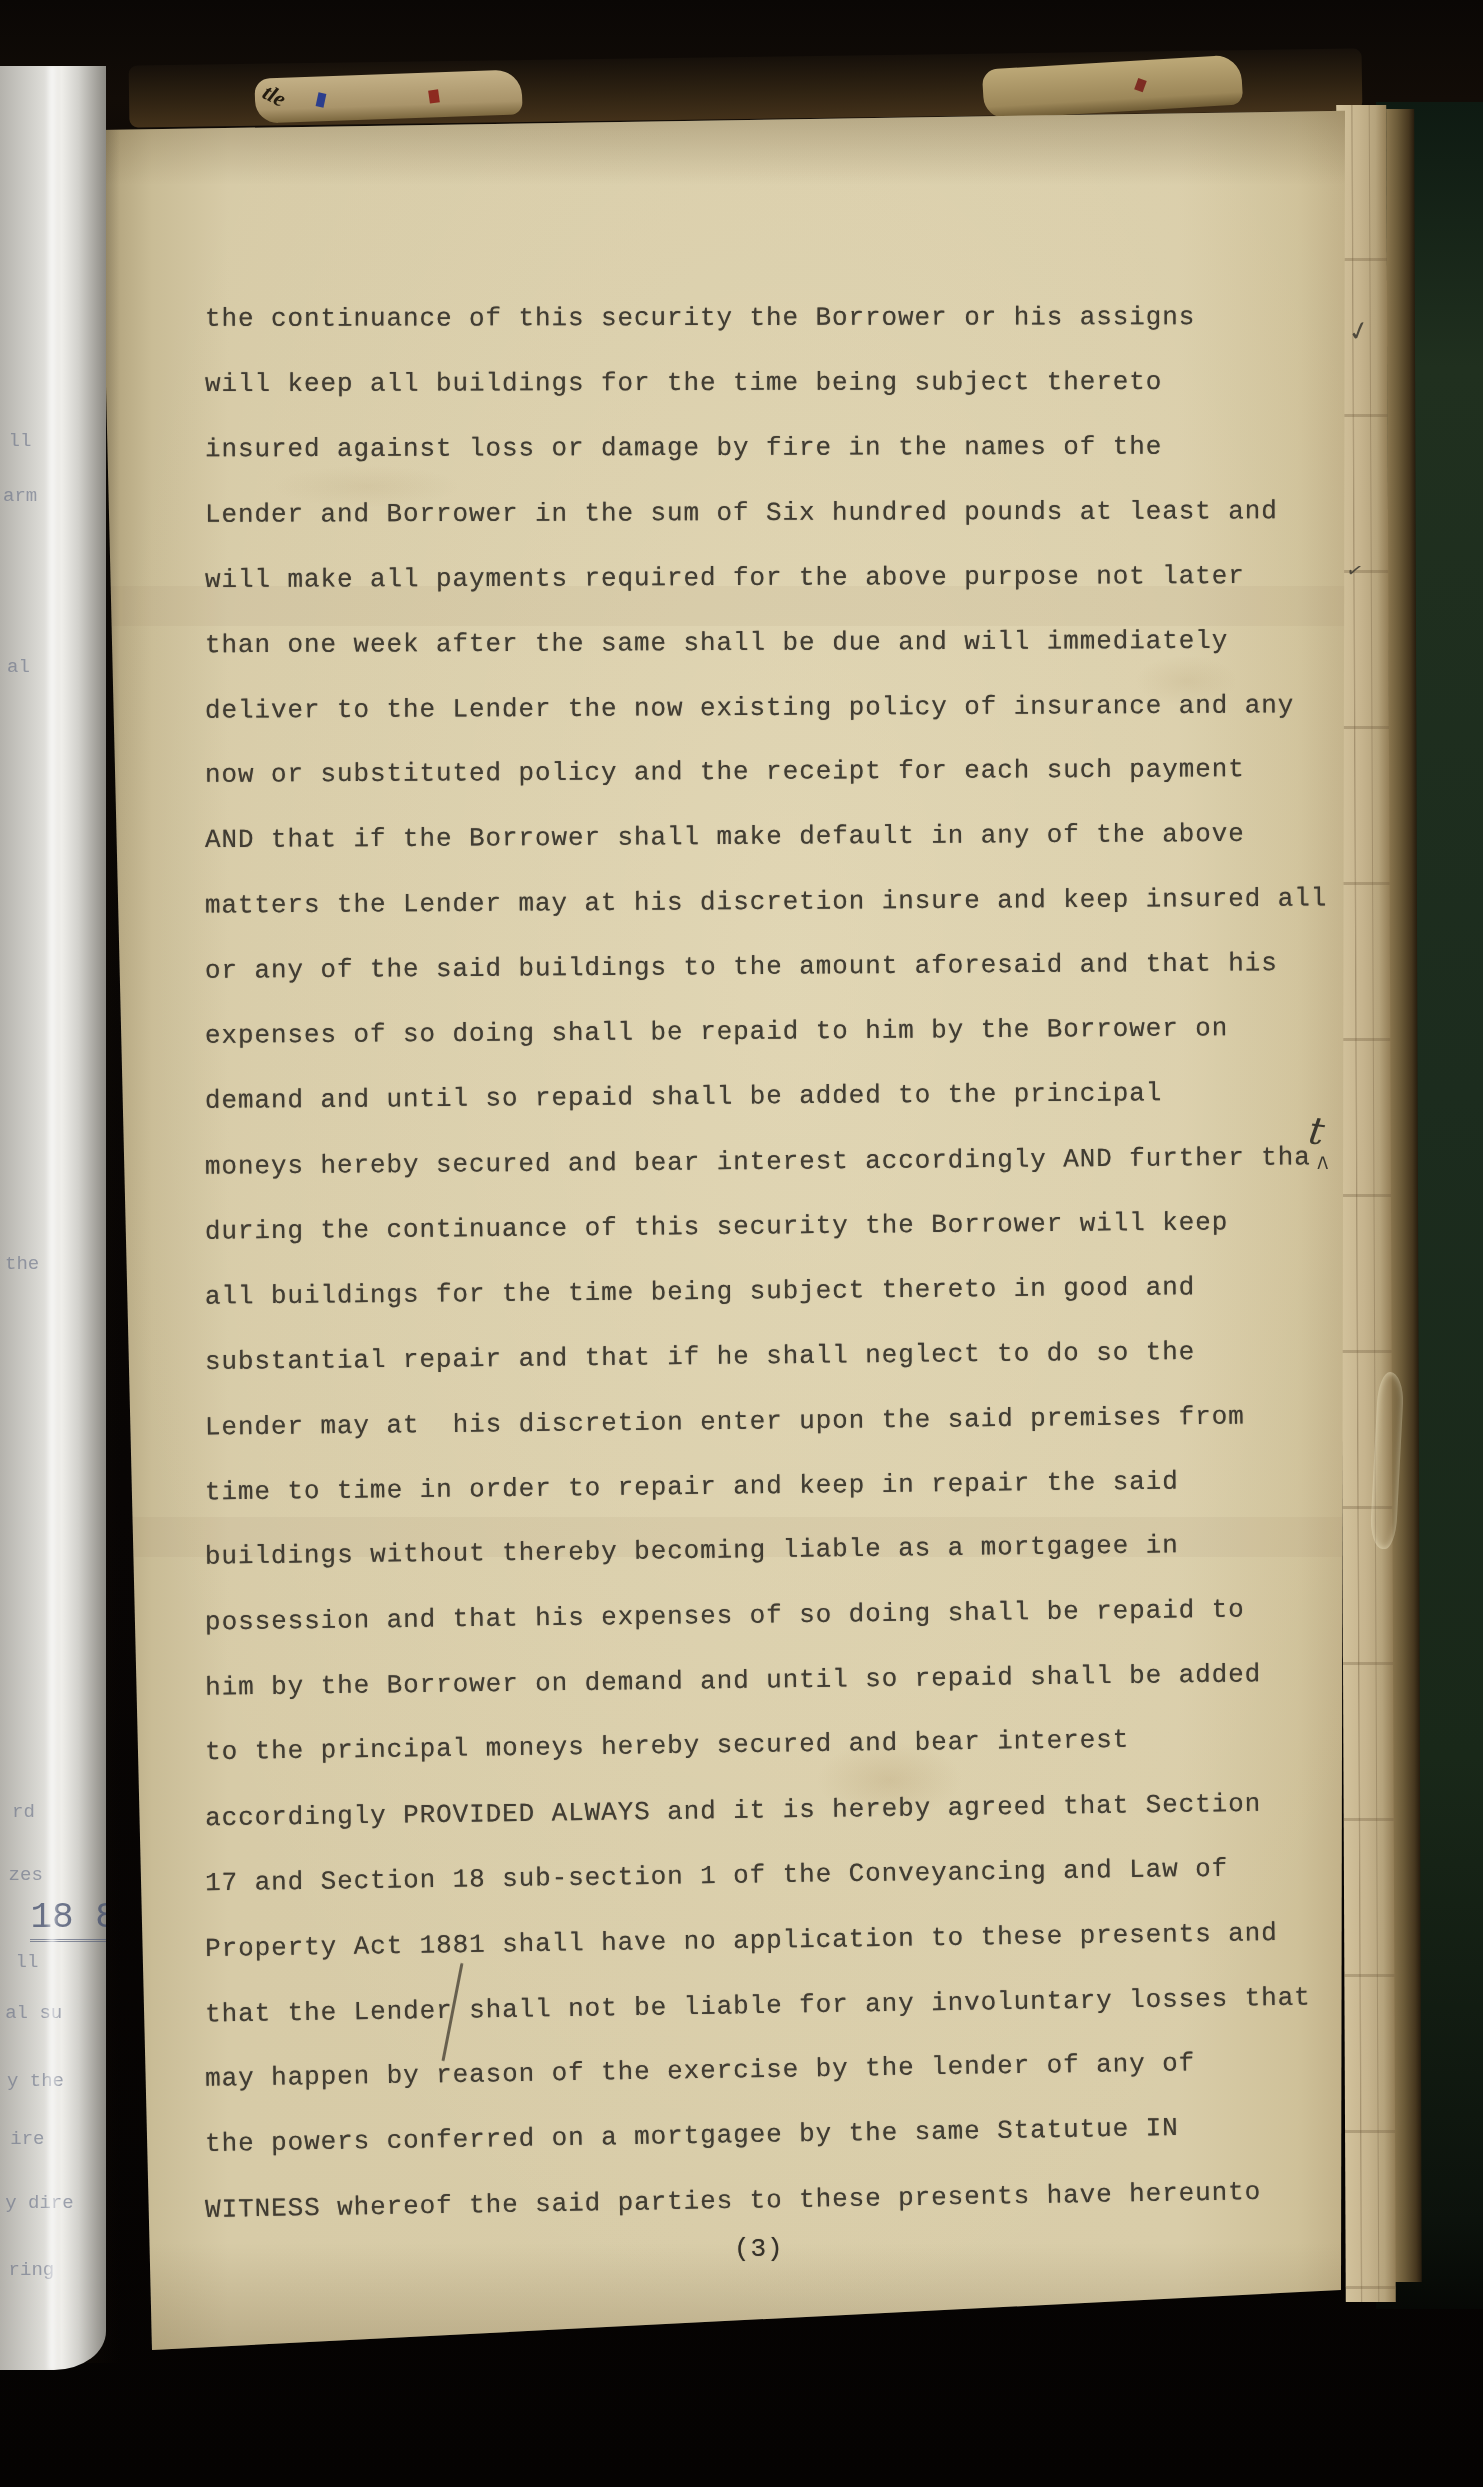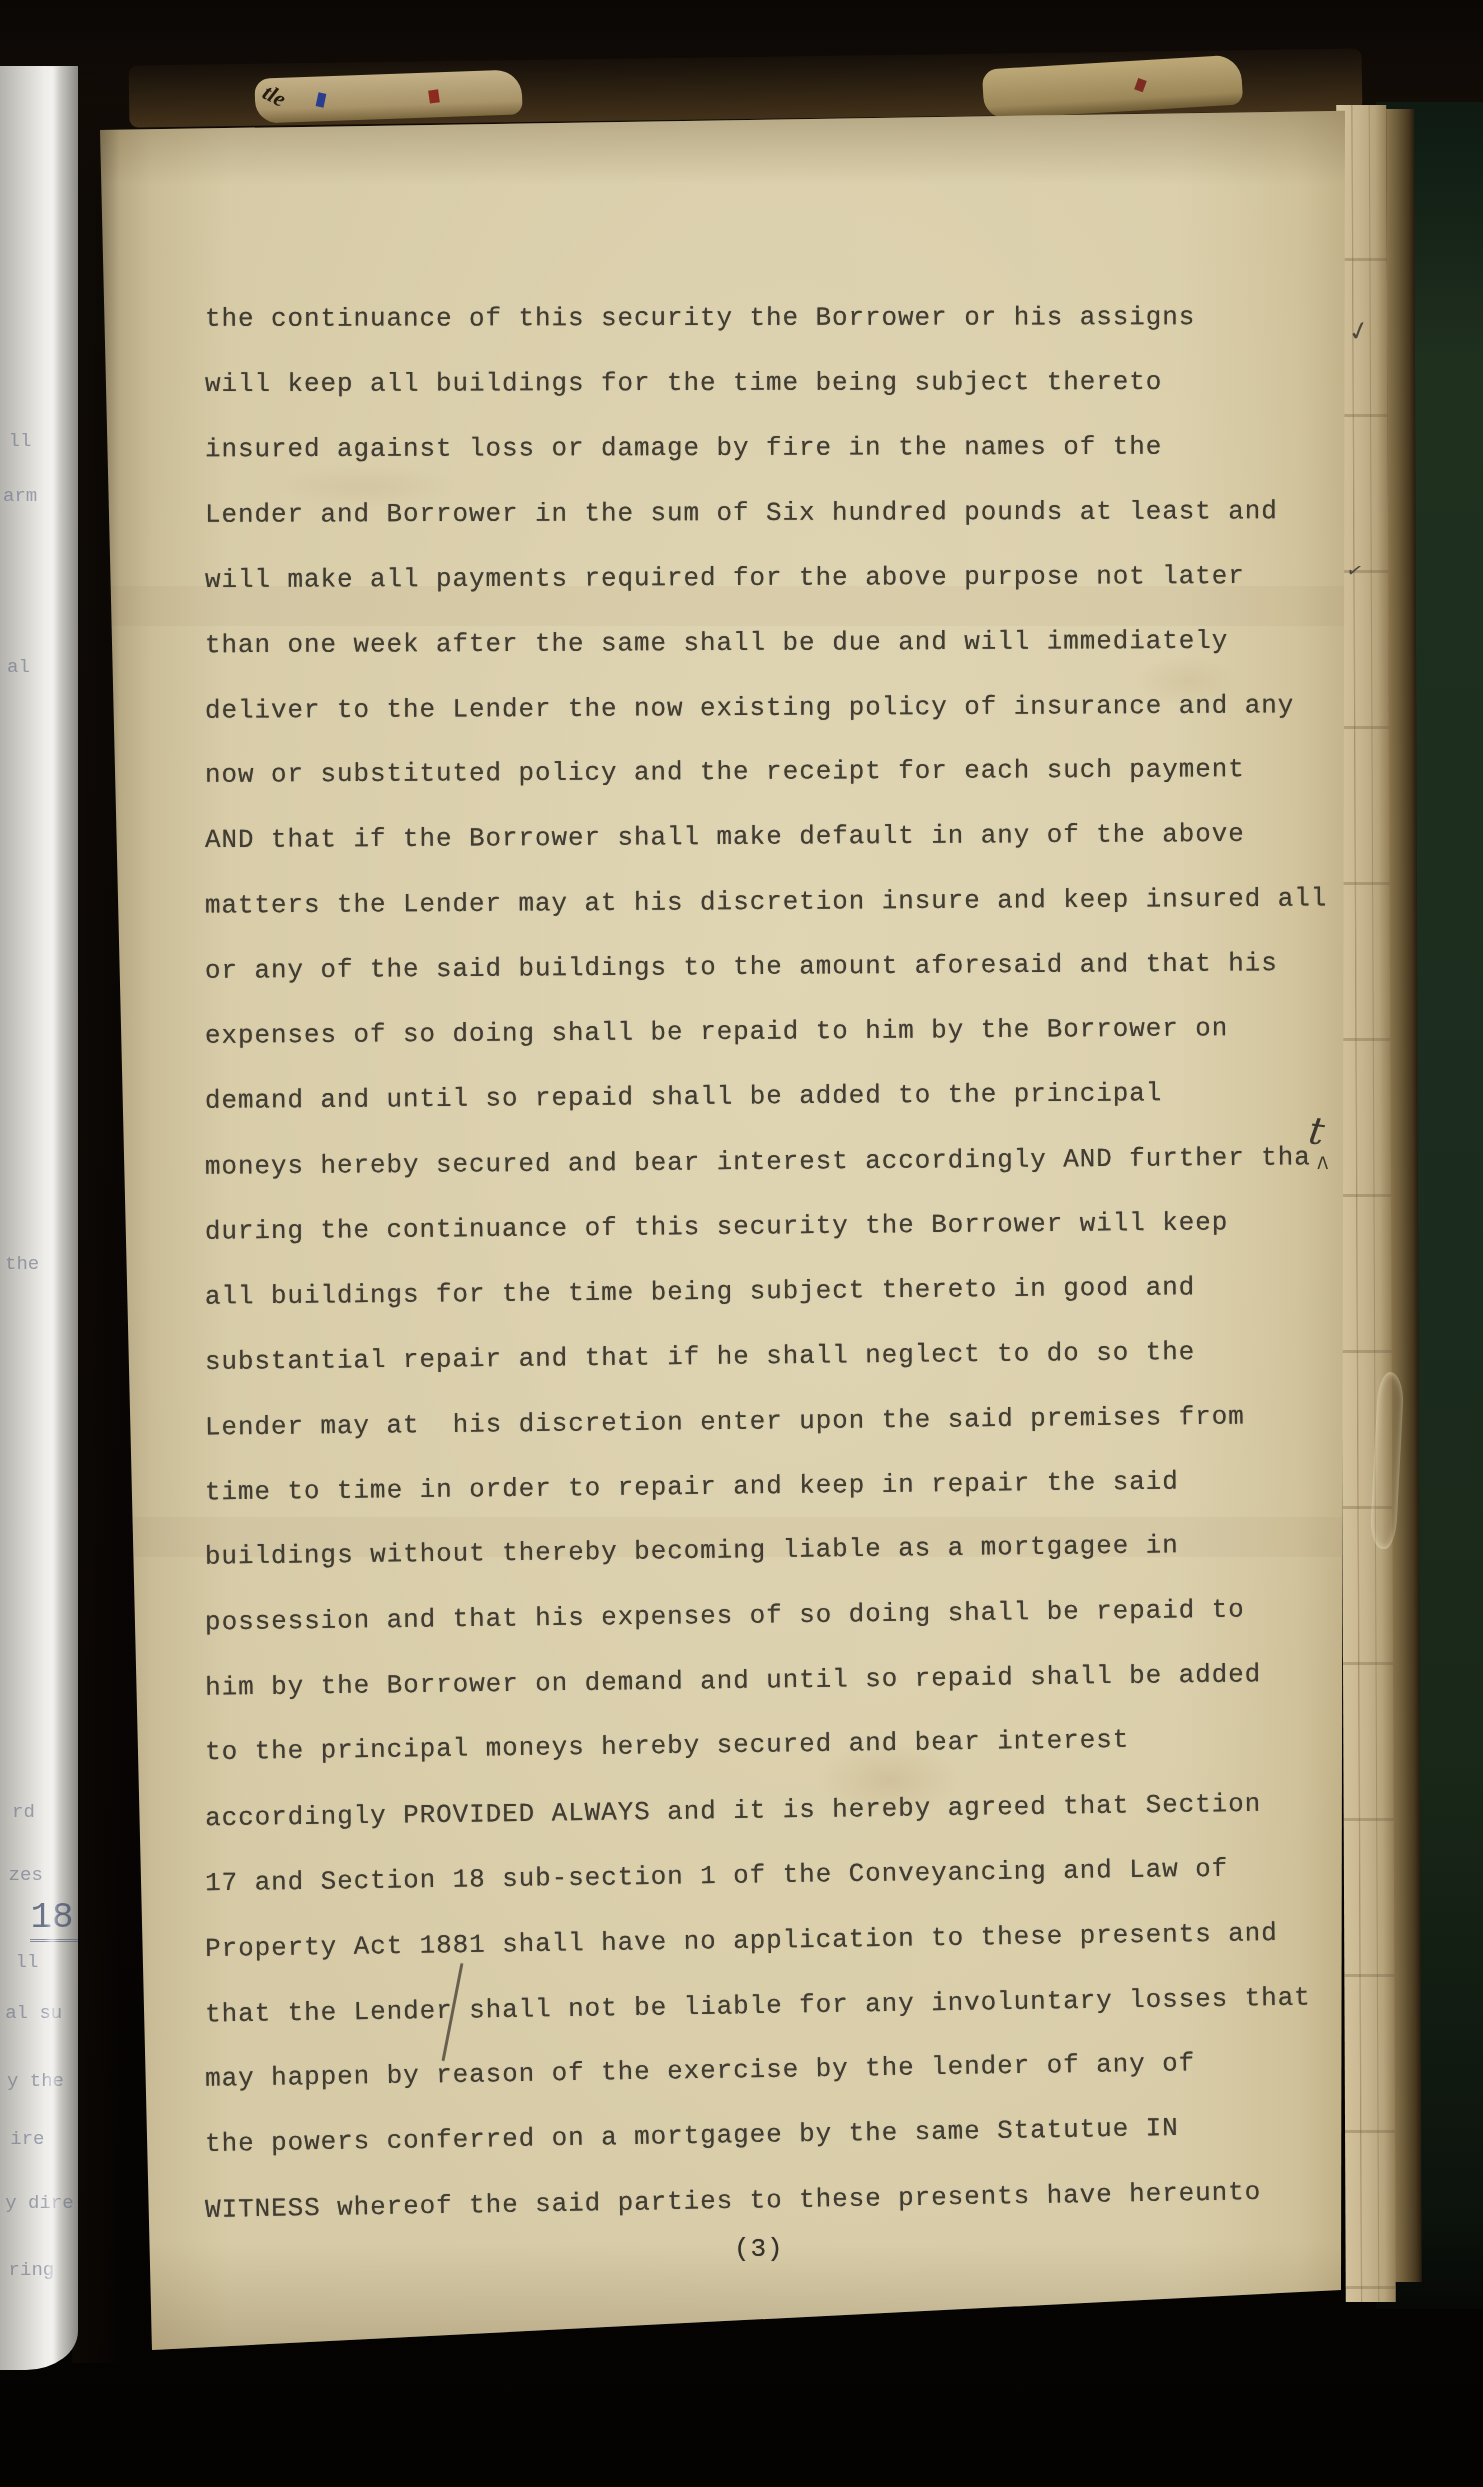--- a/index.html
+++ b/index.html
@@ -36,21 +36,21 @@
   .stain{position:absolute;border-radius:50%;}
   .line{position:absolute;white-space:pre;font-size:26px;letter-spacing:0.9px;color:#36322a;
         text-shadow:0 0 0.9px rgba(52,48,40,.65);opacity:.93;}
   .pagenum{position:absolute;left:634px;top:2131px;font-size:26px;letter-spacing:0.9px;color:#36322a;
         text-shadow:0 0 0.9px rgba(52,48,40,.6);}
   
   .gutter{position:absolute;left:72px;top:78px;width:48px;height:2285px;
         background:linear-gradient(90deg,rgba(18,12,6,.6),rgba(18,12,6,0));}
   .left-curl{position:absolute;left:0;top:66px;width:78px;height:2304px;overflow:hidden;
         border-bottom-right-radius:52px 39px;
-        background:linear-gradient(90deg,#b4b2ac 0%,#d7d6d1 35%,#efeeea 58%,#d2d1cc 74%,#a19f99 92%,#8b8983 100%);}
+        background:linear-gradient(90deg,#b4b2ac 0%,#d7d6d1 35%,#efeeea 58%,#d2d1cc 74%,#a19f99 92%,#8b8983 100%);padding-left:28px;}
   .left-curl::after{content:"";position:absolute;left:45px;top:0;width:14px;height:100%;
         background:linear-gradient(90deg,rgba(255,255,255,0),rgba(255,255,255,.65),rgba(255,255,255,0));
         filter:blur(1.7px);}
   .frag{position:absolute;font-size:19px;color:rgba(92,102,128,.55);filter:blur(0.6px);white-space:pre;}
   .frag.big{font-size:36px;color:rgba(72,82,112,.78);border-bottom:3.4px double rgba(72,82,112,.6);
         padding-bottom:0.9px;filter:blur(0.3px);margin-left:27px;}
   
   .top-strip{position:absolute;left:129px;top:57px;width:1233px;height:62px;transform:rotate(-.8deg);
         border-radius:8.6px;background:linear-gradient(180deg,#16100a 0%,#2e2212 55%,#43311a 100%);}
   .top-curl{position:absolute;border-radius:15.5px 26px 12px 22.4px;}

